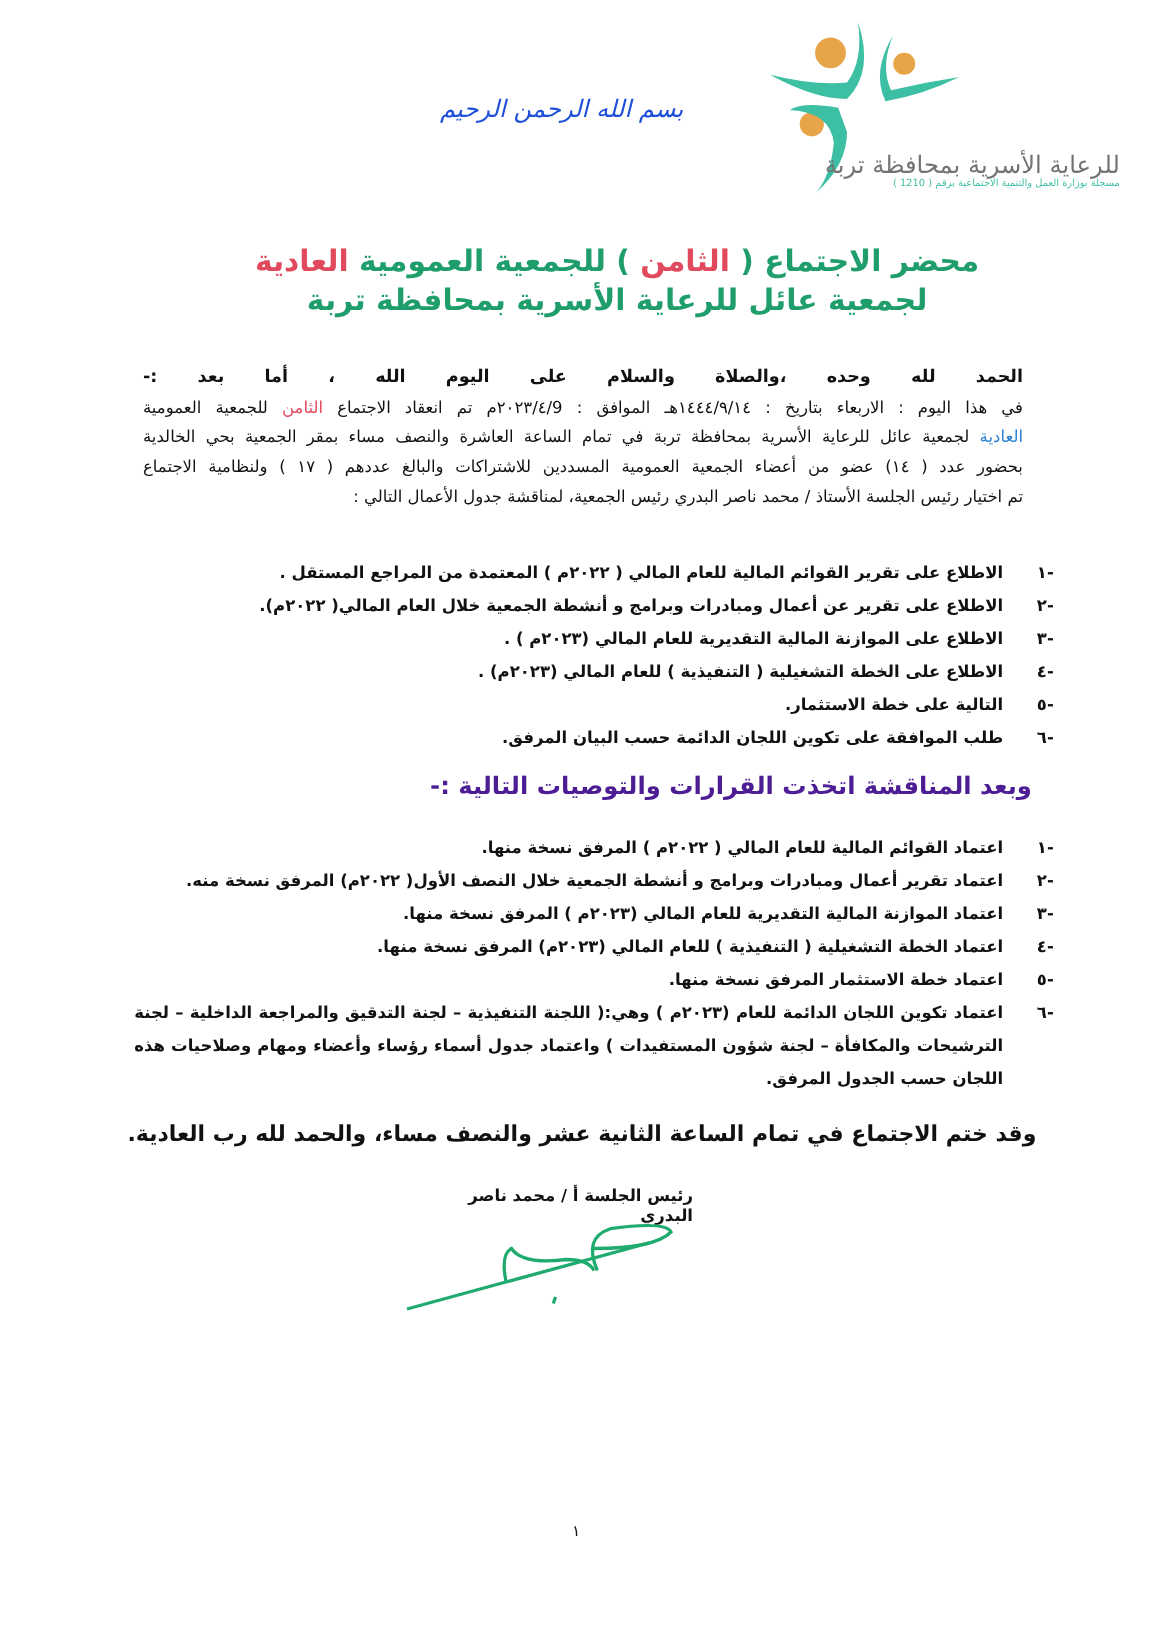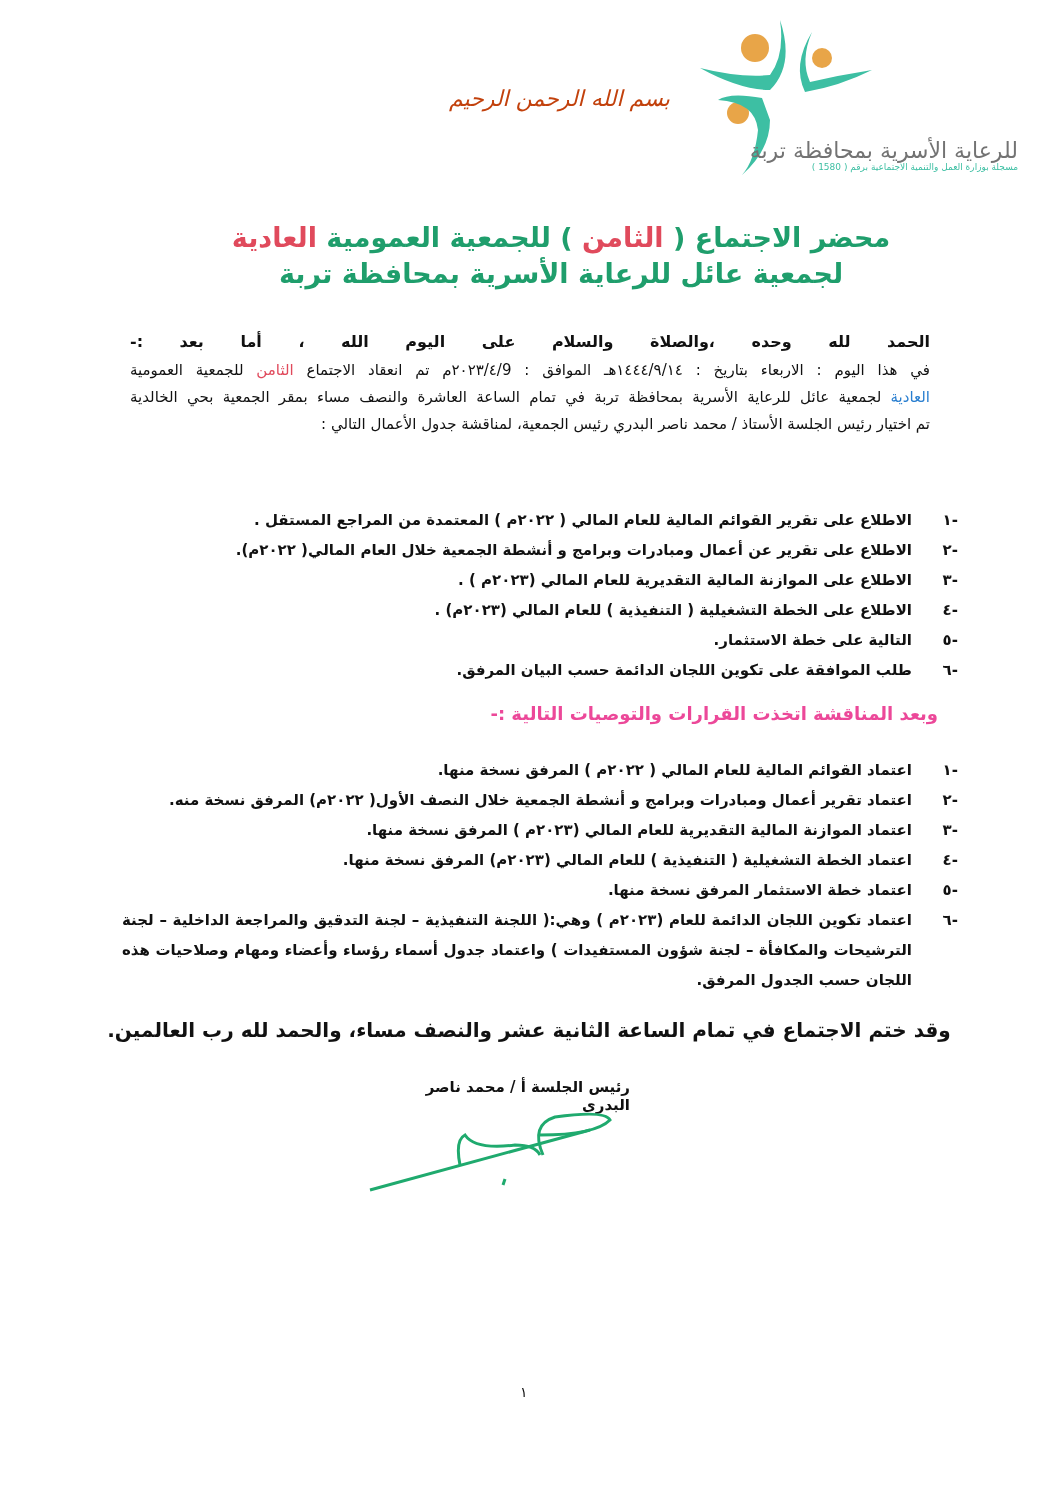--- a/index.html
+++ b/index.html
@@ -7,21 +7,21 @@
       width: 1058px; height: 1496px; background: #ffffff; position: relative; overflow: hidden;
       font-family: "DejaVu Sans", sans-serif; color: #111;
     }
     .page { position: absolute; left: 0; top: 0; width: 1058px; height: 1496px; }
     
     .logo { position: absolute; left: 700px; top: 20px; width: 358px; height: 170px; }
     .logo svg { position: absolute; left: 0; top: 0; }
     .logo-name { position: absolute; right: 40px; top: 72px; font-size: 38px; font-weight: bold; color: #e8a548; direction: rtl; letter-spacing: 2px; }
     .logo-sub { position: absolute; right: 40px; top: 118px; font-size: 22px; color: #737373; direction: rtl; white-space: nowrap; }
     .logo-reg { position: absolute; right: 40px; top: 142px; font-size: 9px; color: #3dbfa3; direction: rtl; white-space: nowrap; }
-    .basmala { position: absolute; left: 400px; top: 86px; width: 270px; text-align: right; font-family: "DejaVu Serif", serif; font-size: 22px; color: #c2410c; direction: rtl; font-style: italic; }
+    .basmala { position: absolute; left: 400px; top: 86px; width: 270px; text-align: left; font-family: "DejaVu Serif", serif; font-size: 22px; color: #1d4ed8; direction: rtl; font-style: italic; }
 
     .title { position: absolute; left: 0; width: 1058px; text-align: center; direction: rtl; font-weight: bold; font-size: 27px; color: #1f9e6c; padding-left: 32px; }
     .title .red { color: #e04a5c; }
     .t1 { top: 222px; }
     .t2 { top: 258px; }
 
     .para { position: absolute; right: 128px; width: 800px; direction: rtl; text-align: justify; text-align-last: justify; font-size: 15px; line-height: 27px; }
     .para .red { color: #e04a5c; }
     .para .blue { color: #2a7fd0; }
     .p0 { top: 328px; text-align-last: justify; font-weight: bold; font-size: 16px; }
@@ -29,21 +29,21 @@
     .p1 .line { display: block; }
     .p1 .last { text-align-last: right; }
 
     .list { position: absolute; right: 100px; width: 760px; direction: rtl; margin: 0; padding: 0; list-style: none; font-size: 15px; font-weight: bold; }
     .list li { position: relative; padding-right: 46px; height: 30px; line-height: 30px; white-space: nowrap; }
     .list li .num { position: absolute; right: 0; top: 0; }
     .agenda { top: 505px; }
     .decisions { top: 755px; }
     .decisions li.multi { white-space: normal; height: auto; line-height: 30px; text-align: justify; width: 790px; }
 
-    .section-head { position: absolute; right: 120px; top: 703px; direction: rtl; font-size: 18px; font-weight: bold; color: #ec4899; }
+    .section-head { position: absolute; right: 120px; top: 703px; direction: rtl; font-size: 22px; font-weight: bold; color: #4c1d95; }
 
     .closing { position: absolute; left: 0; width: 1058px; top: 1018px; text-align: center; direction: rtl; font-size: 20px; font-weight: bold; }
     .chair { position: absolute; left: 380px; width: 250px; top: 1078px; text-align: right; direction: rtl; font-size: 15px; font-weight: bold; }
     .signature { position: absolute; left: 365px; top: 1105px; }
     .page-num { position: absolute; left: 520px; top: 1384px; font-size: 14px; }
   </style>
 </head>
 <body>
 
 <div class="page">
@@ -51,21 +51,21 @@
   <div class="logo">
     <svg width="358" height="170">
       <circle cx="55" cy="28" r="14" fill="#e8a548"></circle>
       <circle cx="122" cy="38" r="10" fill="#e8a548"></circle>
       <circle cx="38" cy="93" r="11" fill="#e8a548"></circle>
       <path d="M80 0 Q95 45 70 70 Q40 70 0 48 Q40 58 70 55 Q85 35 80 0Z" fill="#3dbfa3"></path>
       <path d="M112 12 Q100 40 110 62 Q140 55 172 50 Q140 66 105 72 Q92 45 112 12Z" fill="#3dbfa3"></path>
       <path d="M62 78 Q30 72 18 80 Q55 82 58 110 Q55 140 42 155 Q70 130 70 100 Z" fill="#3dbfa3"></path>
     </svg>
     <div class="logo-sub">للرعاية الأسرية بمحافظة تربة</div>
-    <div class="logo-reg">مسجلة بوزارة العمل والتنمية الاجتماعية برقم ( 1580 )</div>
+    <div class="logo-reg">مسجلة بوزارة العمل والتنمية الاجتماعية برقم ( 1210 )</div>
   </div>
 
   <div class="basmala">بسم الله الرحمن الرحيم</div>
 
   <div class="title t1">
     <span>محضر الاجتماع (</span>
     <span class="red">الثامن</span>
     <span>) للجمعية العمومية</span>
     <span class="red">العادية</span>
   </div>
@@ -75,20 +75,21 @@
   <div class="para p1">
     <span class="line">
       <span>في هذا اليوم : الاربعاء بتاريخ : ١٤٤٤/٩/١٤هـ الموافق : ٢٠٢٣/٤/9م تم انعقاد الاجتماع</span>
       <span class="red">الثامن</span>
       <span>للجمعية العمومية</span>
     </span>
     <span class="line">
       <span class="blue">العادية</span>
       <span>لجمعية عائل للرعاية الأسرية بمحافظة تربة في تمام الساعة العاشرة والنصف مساء بمقر الجمعية بحي الخالدية</span>
     </span>
+    <span class="line">بحضور عدد ( ١٤) عضو من أعضاء الجمعية العمومية المسددين للاشتراكات والبالغ عددهم ( ١٧ ) ولنظامية الاجتماع</span>
     <span class="line last">تم اختيار رئيس الجلسة الأستاذ / محمد ناصر البدري رئيس الجمعية، لمناقشة جدول الأعمال التالي :</span>
   </div>
 
   <ul class="list agenda">
     <li><span class="num">-١</span><span>الاطلاع على تقرير القوائم المالية للعام المالي ( ٢٠٢٢م ) المعتمدة من المراجع المستقل .</span></li>
     <li><span class="num">-٢</span><span>الاطلاع على تقرير عن أعمال ومبادرات وبرامج و أنشطة الجمعية خلال العام المالي( ٢٠٢٢م).</span></li>
     <li><span class="num">-٣</span><span>الاطلاع على الموازنة المالية التقديرية للعام المالي (٢٠٢٣م ) .</span></li>
     <li><span class="num">-٤</span><span>الاطلاع على الخطة التشغيلية ( التنفيذية ) للعام المالي (٢٠٢٣م) .</span></li>
     <li><span class="num">-٥</span><span>التالية على خطة الاستثمار.</span></li>
     <li><span class="num">-٦</span><span>طلب الموافقة على تكوين اللجان الدائمة حسب البيان المرفق.</span></li>
@@ -98,21 +99,21 @@
 
   <ul class="list decisions">
     <li><span class="num">-١</span><span>اعتماد القوائم المالية للعام المالي ( ٢٠٢٢م ) المرفق نسخة منها.</span></li>
     <li><span class="num">-٢</span><span>اعتماد تقرير أعمال ومبادرات وبرامج و أنشطة الجمعية خلال النصف الأول( ٢٠٢٢م) المرفق نسخة منه.</span></li>
     <li><span class="num">-٣</span><span>اعتماد الموازنة المالية التقديرية للعام المالي (٢٠٢٣م ) المرفق نسخة منها.</span></li>
     <li><span class="num">-٤</span><span>اعتماد الخطة التشغيلية ( التنفيذية ) للعام المالي (٢٠٢٣م) المرفق نسخة منها.</span></li>
     <li><span class="num">-٥</span><span>اعتماد خطة الاستثمار المرفق نسخة منها.</span></li>
     <li class="multi"><span class="num">-٦</span><span>اعتماد تكوين اللجان الدائمة للعام (٢٠٢٣م ) وهي:( اللجنة التنفيذية – لجنة التدقيق والمراجعة الداخلية – لجنة الترشيحات والمكافأة – لجنة شؤون المستفيدات ) واعتماد جدول أسماء رؤساء وأعضاء ومهام وصلاحيات هذه اللجان حسب الجدول المرفق.</span></li>
   </ul>
 
-  <div class="closing">وقد ختم الاجتماع في تمام الساعة الثانية عشر والنصف مساء، والحمد لله رب العالمين.</div>
+  <div class="closing">وقد ختم الاجتماع في تمام الساعة الثانية عشر والنصف مساء، والحمد لله رب العادية.</div>
   <div class="chair">رئيس الجلسة أ / محمد ناصر البدري</div>
 
   <svg class="signature" width="260" height="90">
     <path d="M5 85 L225 25" stroke="#1faa6e" stroke-width="3" fill="none"></path>
     <path d="M95 60 Q90 35 100 30 Q110 45 150 40 Q170 40 175 50" stroke="#1faa6e" stroke-width="3" fill="none"></path>
     <path d="M178 50 Q165 20 190 12 Q240 5 245 15 Q230 30 175 30" stroke="#1faa6e" stroke-width="3" fill="none"></path>
     <path d="M138 80 L140 74" stroke="#1faa6e" stroke-width="3" fill="none"></path>
   </svg>
 
   <div class="page-num">١</div>

